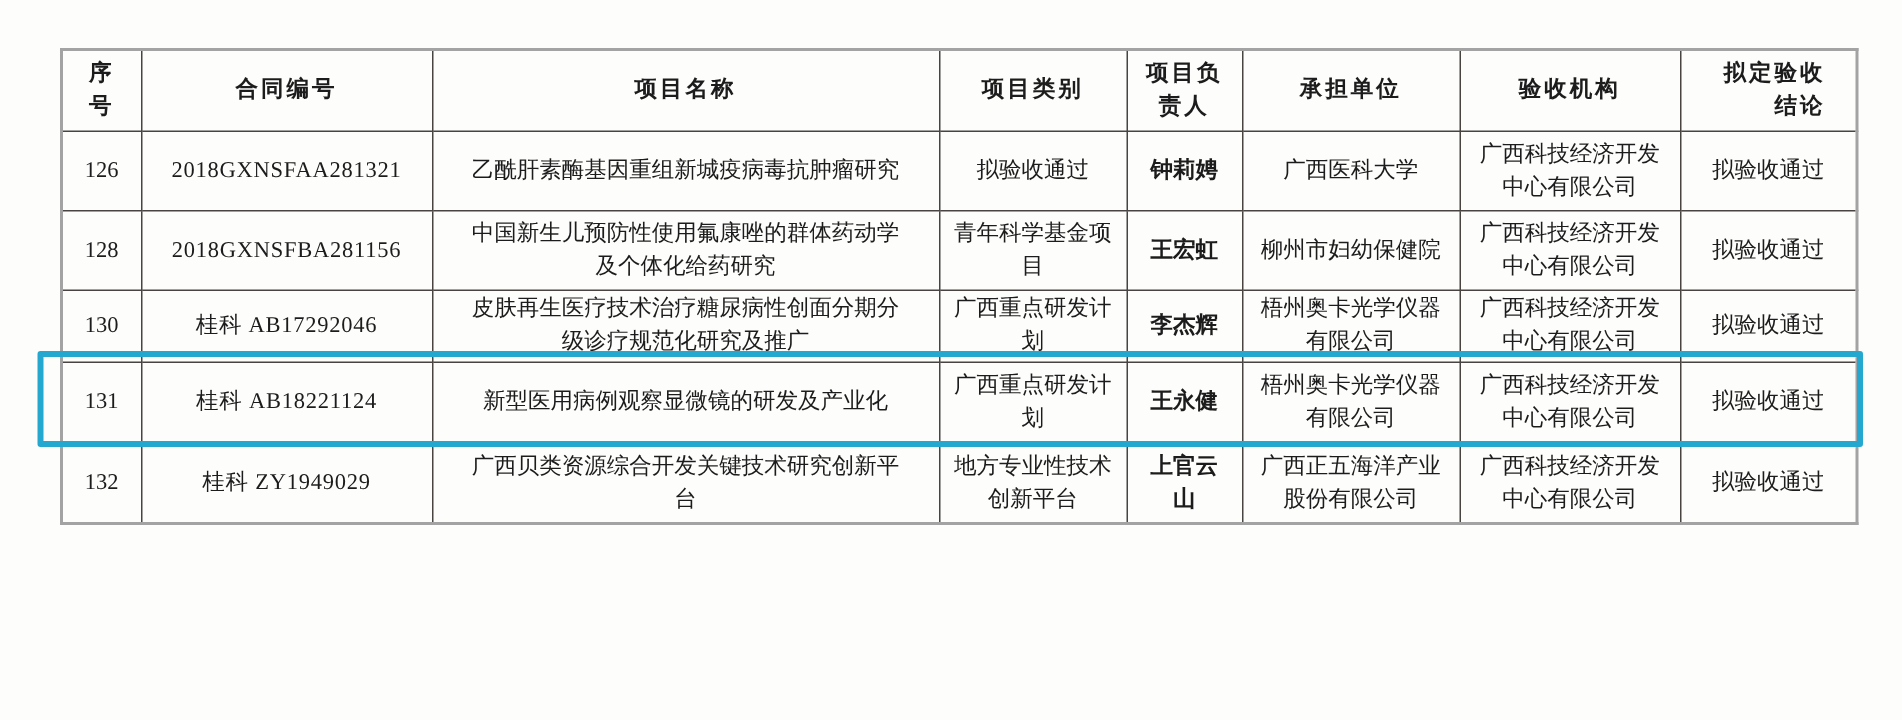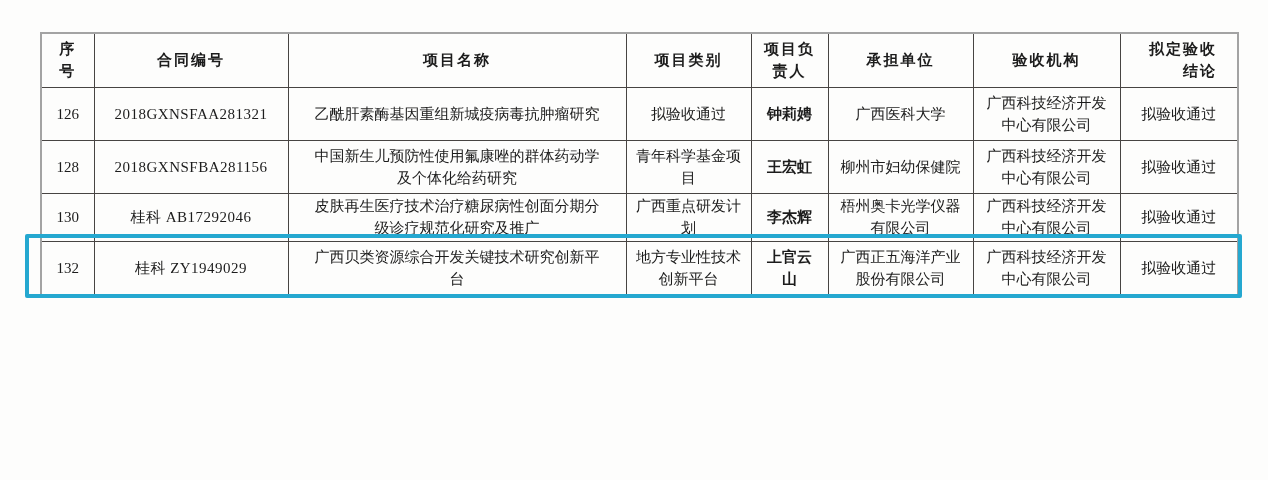--- a/index.html
+++ b/index.html
@@ -131,20 +131,30 @@
           <td class="cell-index">130</td>
           <td class="cell-contract_no">桂科 AB17292046</td>
           <td class="cell-project_name">皮肤再生医疗技术治疗糖尿病性创面分期分级诊疗规范化研究及推广</td>
           <td class="cell-project_type">广西重点研发计划</td>
           <td class="cell-leader">李杰辉</td>
           <td class="cell-undertaker">梧州奥卡光学仪器有限公司</td>
           <td class="cell-acceptance_org">广西科技经济开发中心有限公司</td>
           <td class="cell-conclusion">拟验收通过</td>
         </tr>
         <tr>
+          <td class="cell-index">131</td>
+          <td class="cell-contract_no">桂科 AB18221124</td>
+          <td class="cell-project_name">新型医用病例观察显微镜的研发及产业化</td>
+          <td class="cell-project_type">广西重点研发计划</td>
+          <td class="cell-leader">王永健</td>
+          <td class="cell-undertaker">梧州奥卡光学仪器有限公司</td>
+          <td class="cell-acceptance_org">广西科技经济开发中心有限公司</td>
+          <td class="cell-conclusion">拟验收通过</td>
+        </tr>
+        <tr>
           <td class="cell-index">132</td>
           <td class="cell-contract_no">桂科 ZY1949029</td>
           <td class="cell-project_name">广西贝类资源综合开发关键技术研究创新平台</td>
           <td class="cell-project_type">地方专业性技术创新平台</td>
           <td class="cell-leader">上官云山</td>
           <td class="cell-undertaker">广西正五海洋产业股份有限公司</td>
           <td class="cell-acceptance_org">广西科技经济开发中心有限公司</td>
           <td class="cell-conclusion">拟验收通过</td>
         </tr>
       </tbody>

